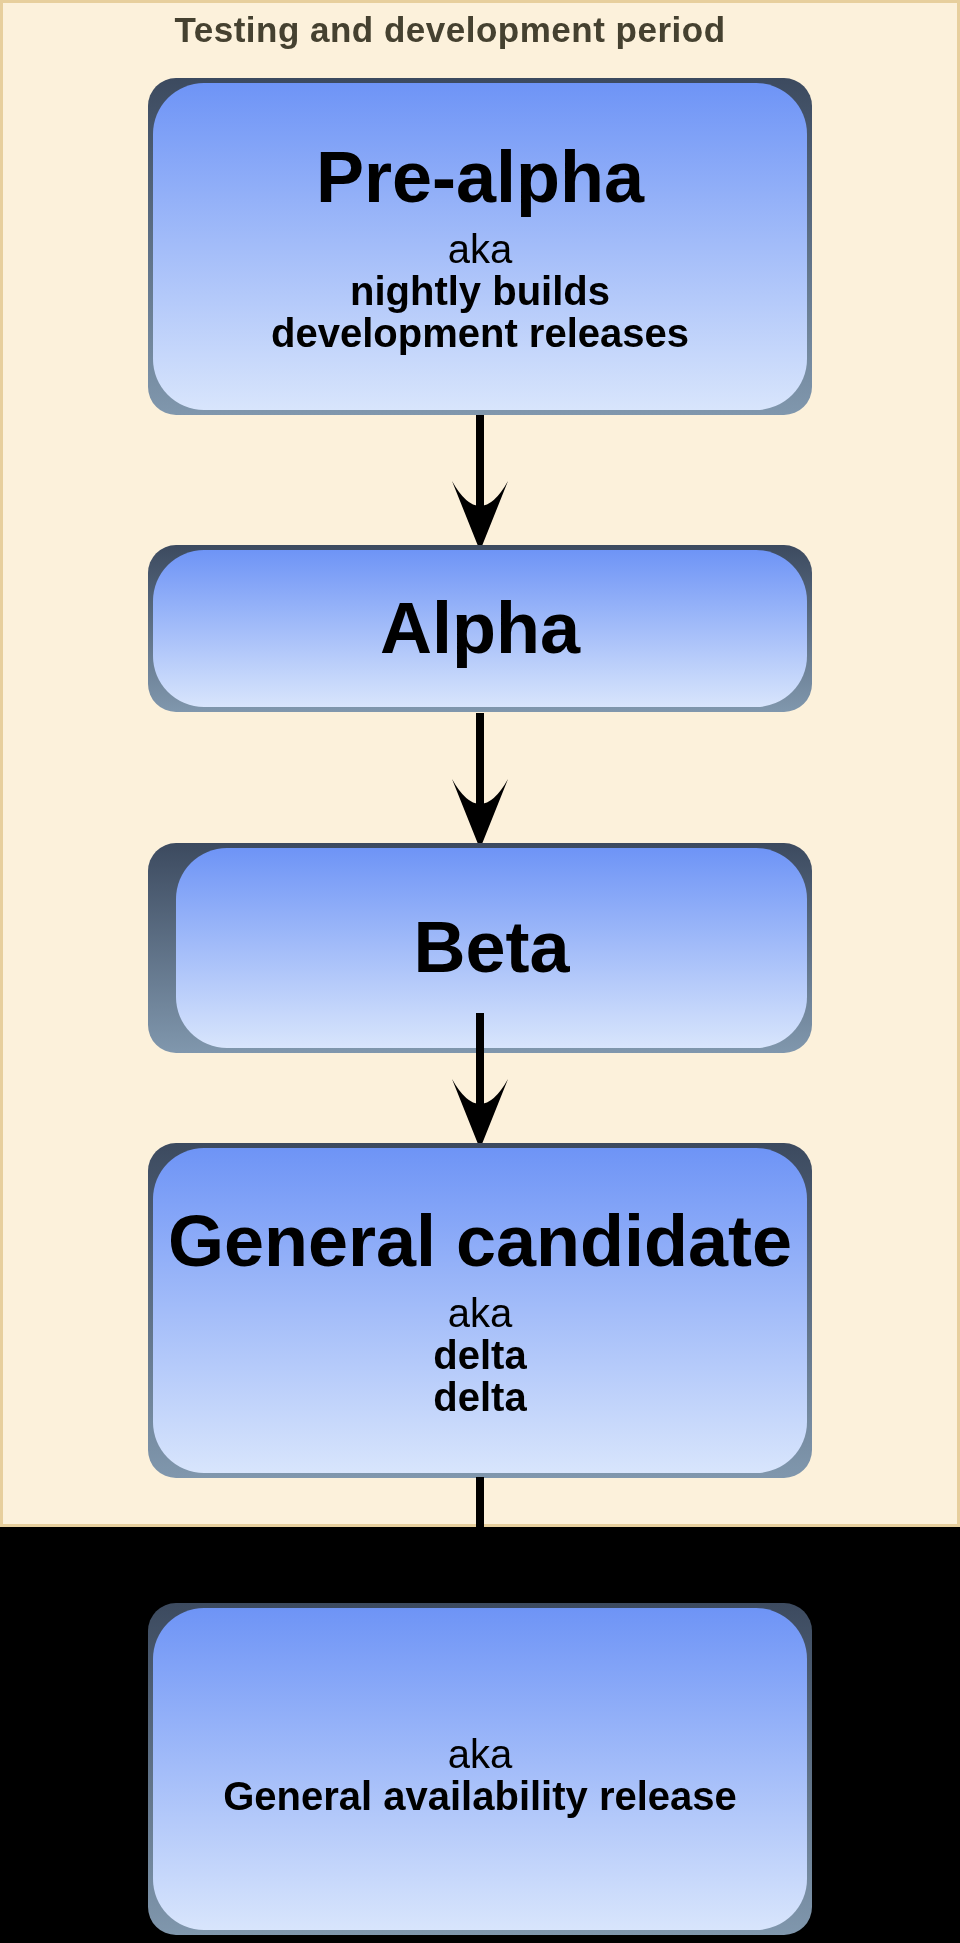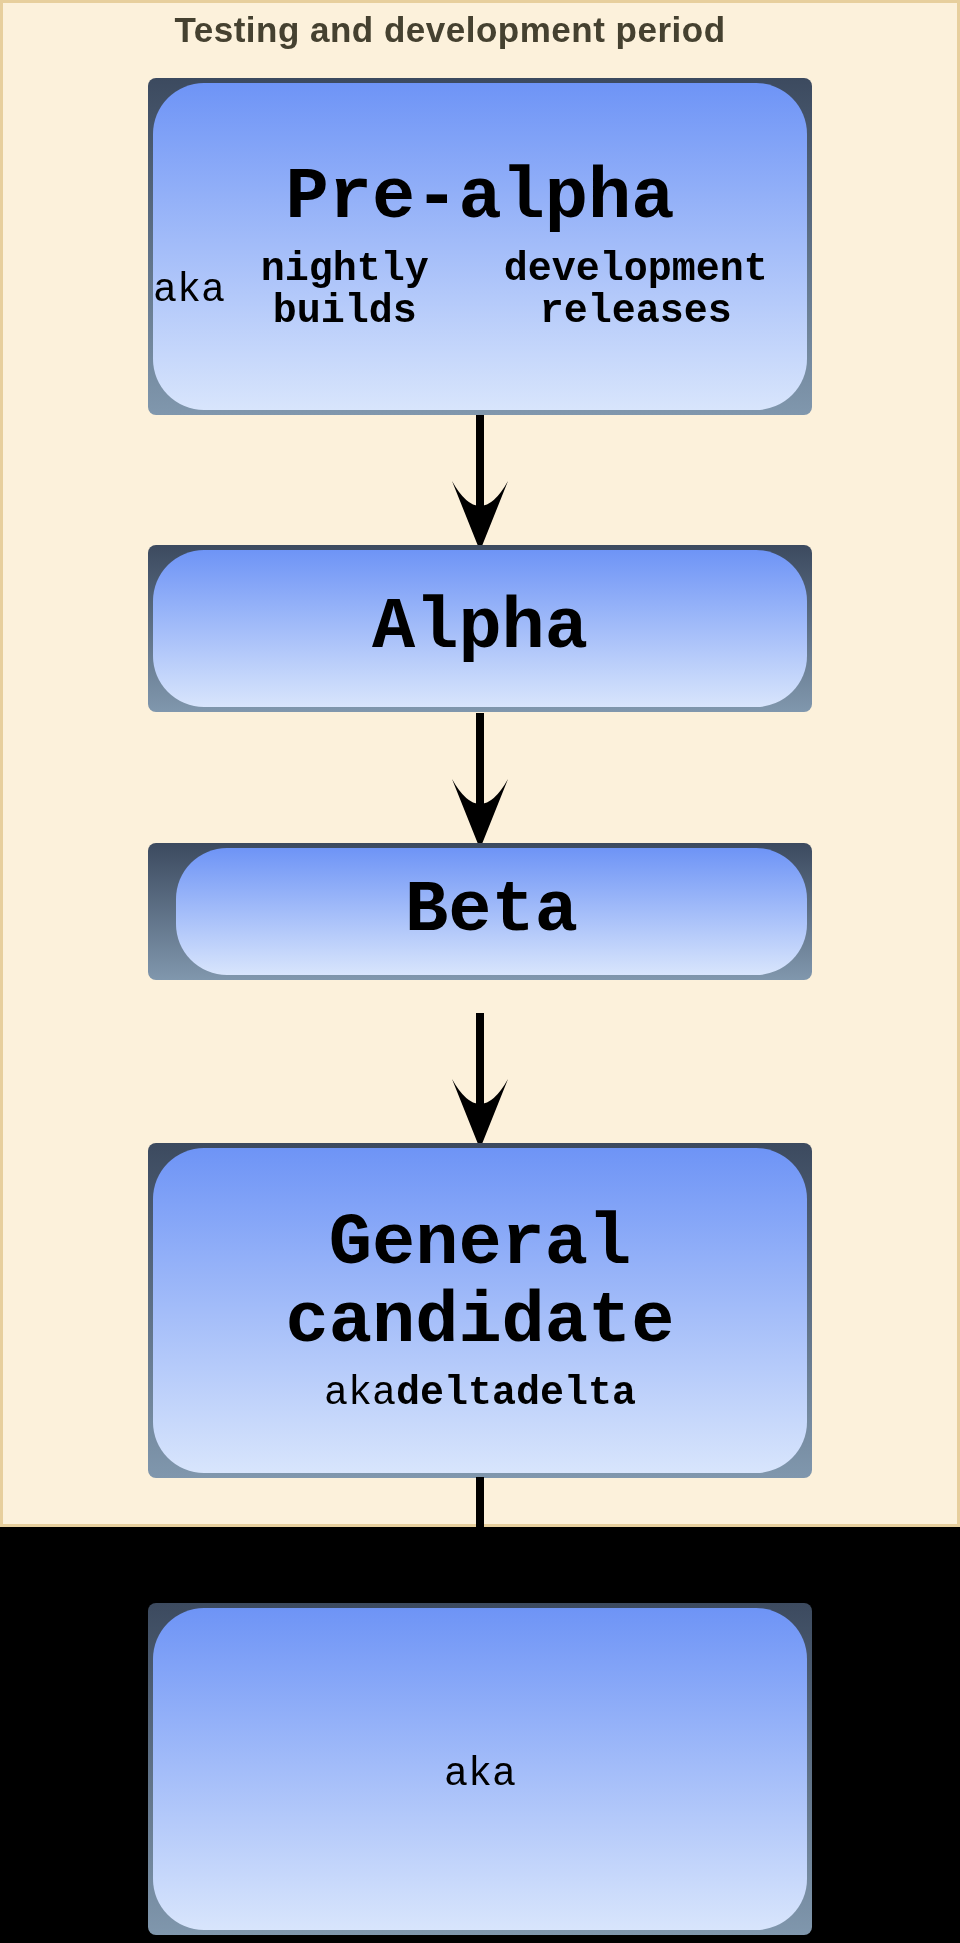--- a/index.html
+++ b/index.html
@@ -19,49 +19,48 @@
   }
   #period-title{
     position:absolute;left:0;top:10px;width:900px;
     text-align:center;
     font-size:35px;font-weight:bold;color:#454130;
     letter-spacing:0.5px;
   }
   
   .stage{
     position:absolute;left:148px;width:664px;
-    border-radius:8px;
+    border-radius:28px;
     background:linear-gradient(to bottom,#3C4A5F,#8097AD);
     padding:5px;
     box-sizing:border-box;
-    font-family:Liberation Mono, monospace;
   }
   .stage-inner{
     width:100%;height:100%;
     border-radius:51px;
     background:linear-gradient(to bottom,#6E94F6,#D8E5FC);
     display:flex;flex-direction:column;
     align-items:center;justify-content:center;
     text-align:center;
   }
   .stage-title{
     font-size:72px;font-weight:bold;color:#000;line-height:1.08;
   }
   .stage-sub{
     margin-top:12px;
     font-size:40px;color:#000;line-height:1.05;
-    display:flex;flex-direction:row;align-items:center;
+    display:flex;flex-direction:column;align-items:center;
   }
   .sub-regular{font-weight:400;}
   .sub-bold{font-weight:700;}
   .stage-sub:empty{display:none;}
 
   #stage-pre-alpha        {top:78px;  height:337px;}
   #stage-alpha            {top:545px; height:167px;}
-  #stage-beta             {top:843px; height:137px;padding-left:28px;}
+  #stage-beta             {top:843px; height:210px;padding-left:28px;}
   #stage-release-candidate{top:1143px;height:335px;}
   #stage-gold             {top:1603px;height:332px;}
 
   .flow-arrow{
     position:absolute;left:448px;width:64px;height:136px;
   }
   #arrow-1{top:415px;}
   #arrow-2{top:713px;}
   #arrow-3{top:1013px;}
   #arrow-4{top:1477px;}
@@ -126,17 +125,18 @@
 
   <svg class="flow-arrow" id="arrow-4" viewBox="0 0 64 136">
     <rect x="28" y="0" width="8" height="92" fill="#000"></rect>
     <path d="M32,136 L4,66 Q32,116 60,66 Z" fill="#000"></path>
   </svg>
 
   <div class="stage" id="stage-gold">
     <div class="stage-inner">
       <div class="stage-sub">
         <span class="sub-regular">aka</span>
+        <span class="sub-bold">General availability release</span>
       </div>
     </div>
   </div>
 
 </div>
 
 </body></html>

